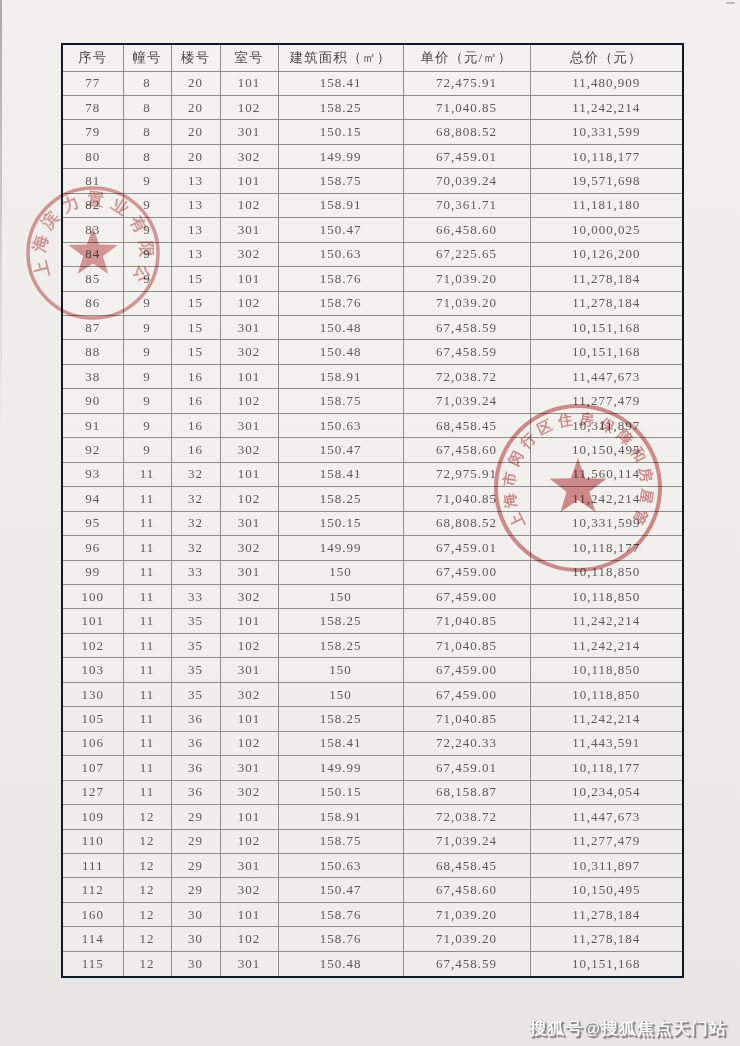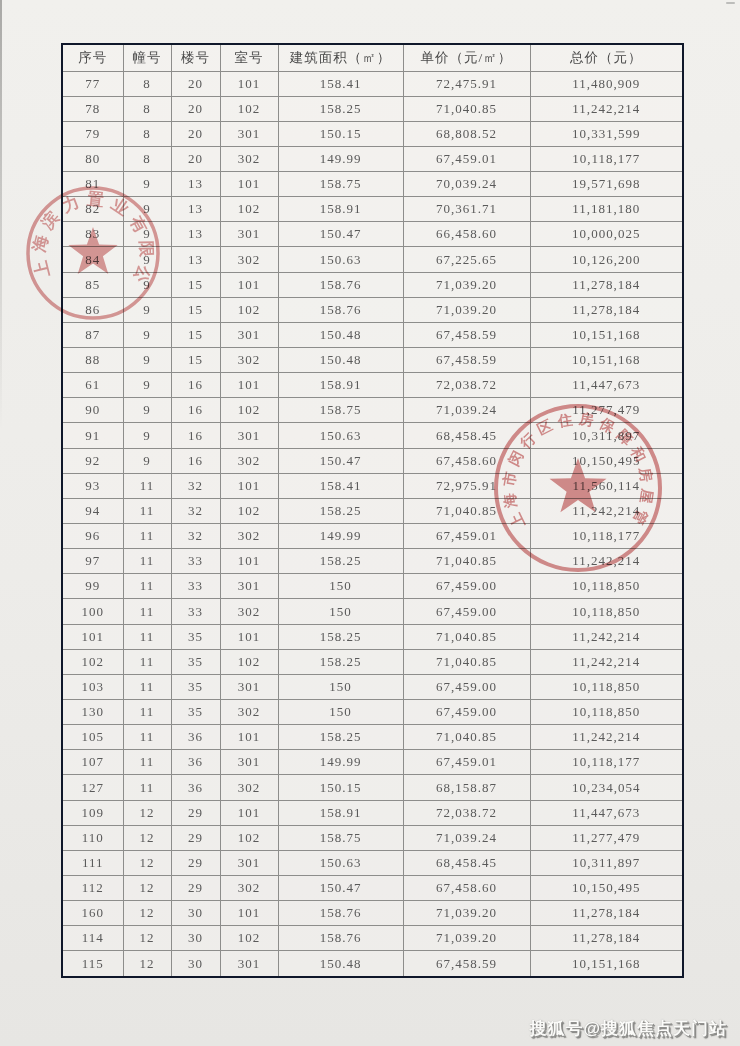--- a/index.html
+++ b/index.html
@@ -181,21 +181,21 @@
       <tr>
         <td>88</td>
         <td>9</td>
         <td>15</td>
         <td>302</td>
         <td>150.48</td>
         <td>67,458.59</td>
         <td>10,151,168</td>
       </tr>
       <tr>
-        <td>61</td>
+        <td>38</td>
         <td>9</td>
         <td>16</td>
         <td>101</td>
         <td>158.91</td>
         <td>72,038.72</td>
         <td>11,447,673</td>
       </tr>
       <tr>
         <td>90</td>
         <td>9</td>
@@ -235,99 +235,108 @@
       <tr>
         <td>94</td>
         <td>11</td>
         <td>32</td>
         <td>102</td>
         <td>158.25</td>
         <td>71,040.85</td>
         <td>11,242,214</td>
       </tr>
       <tr>
+        <td>95</td>
+        <td>11</td>
+        <td>32</td>
+        <td>301</td>
+        <td>150.15</td>
+        <td>68,808.52</td>
+        <td>10,331,599</td>
+      </tr>
+      <tr>
         <td>96</td>
         <td>11</td>
         <td>32</td>
         <td>302</td>
         <td>149.99</td>
         <td>67,459.01</td>
         <td>10,118,177</td>
       </tr>
       <tr>
-        <td>97</td>
+        <td>99</td>
         <td>11</td>
         <td>33</td>
+        <td>301</td>
+        <td>150</td>
+        <td>67,459.00</td>
+        <td>10,118,850</td>
+      </tr>
+      <tr>
+        <td>100</td>
+        <td>11</td>
+        <td>33</td>
+        <td>302</td>
+        <td>150</td>
+        <td>67,459.00</td>
+        <td>10,118,850</td>
+      </tr>
+      <tr>
+        <td>101</td>
+        <td>11</td>
+        <td>35</td>
         <td>101</td>
         <td>158.25</td>
         <td>71,040.85</td>
         <td>11,242,214</td>
       </tr>
       <tr>
-        <td>99</td>
-        <td>11</td>
-        <td>33</td>
+        <td>102</td>
+        <td>11</td>
+        <td>35</td>
+        <td>102</td>
+        <td>158.25</td>
+        <td>71,040.85</td>
+        <td>11,242,214</td>
+      </tr>
+      <tr>
+        <td>103</td>
+        <td>11</td>
+        <td>35</td>
         <td>301</td>
         <td>150</td>
         <td>67,459.00</td>
         <td>10,118,850</td>
       </tr>
       <tr>
-        <td>100</td>
-        <td>11</td>
-        <td>33</td>
+        <td>130</td>
+        <td>11</td>
+        <td>35</td>
         <td>302</td>
         <td>150</td>
         <td>67,459.00</td>
         <td>10,118,850</td>
       </tr>
       <tr>
-        <td>101</td>
-        <td>11</td>
-        <td>35</td>
+        <td>105</td>
+        <td>11</td>
+        <td>36</td>
         <td>101</td>
         <td>158.25</td>
         <td>71,040.85</td>
         <td>11,242,214</td>
       </tr>
       <tr>
-        <td>102</td>
-        <td>11</td>
-        <td>35</td>
-        <td>102</td>
-        <td>158.25</td>
-        <td>71,040.85</td>
-        <td>11,242,214</td>
-      </tr>
-      <tr>
-        <td>103</td>
-        <td>11</td>
-        <td>35</td>
-        <td>301</td>
-        <td>150</td>
-        <td>67,459.00</td>
-        <td>10,118,850</td>
-      </tr>
-      <tr>
-        <td>130</td>
-        <td>11</td>
-        <td>35</td>
-        <td>302</td>
-        <td>150</td>
-        <td>67,459.00</td>
-        <td>10,118,850</td>
-      </tr>
-      <tr>
-        <td>105</td>
+        <td>106</td>
         <td>11</td>
         <td>36</td>
-        <td>101</td>
-        <td>158.25</td>
-        <td>71,040.85</td>
-        <td>11,242,214</td>
+        <td>102</td>
+        <td>158.41</td>
+        <td>72,240.33</td>
+        <td>11,443,591</td>
       </tr>
       <tr>
         <td>107</td>
         <td>11</td>
         <td>36</td>
         <td>301</td>
         <td>149.99</td>
         <td>67,459.01</td>
         <td>10,118,177</td>
       </tr>

